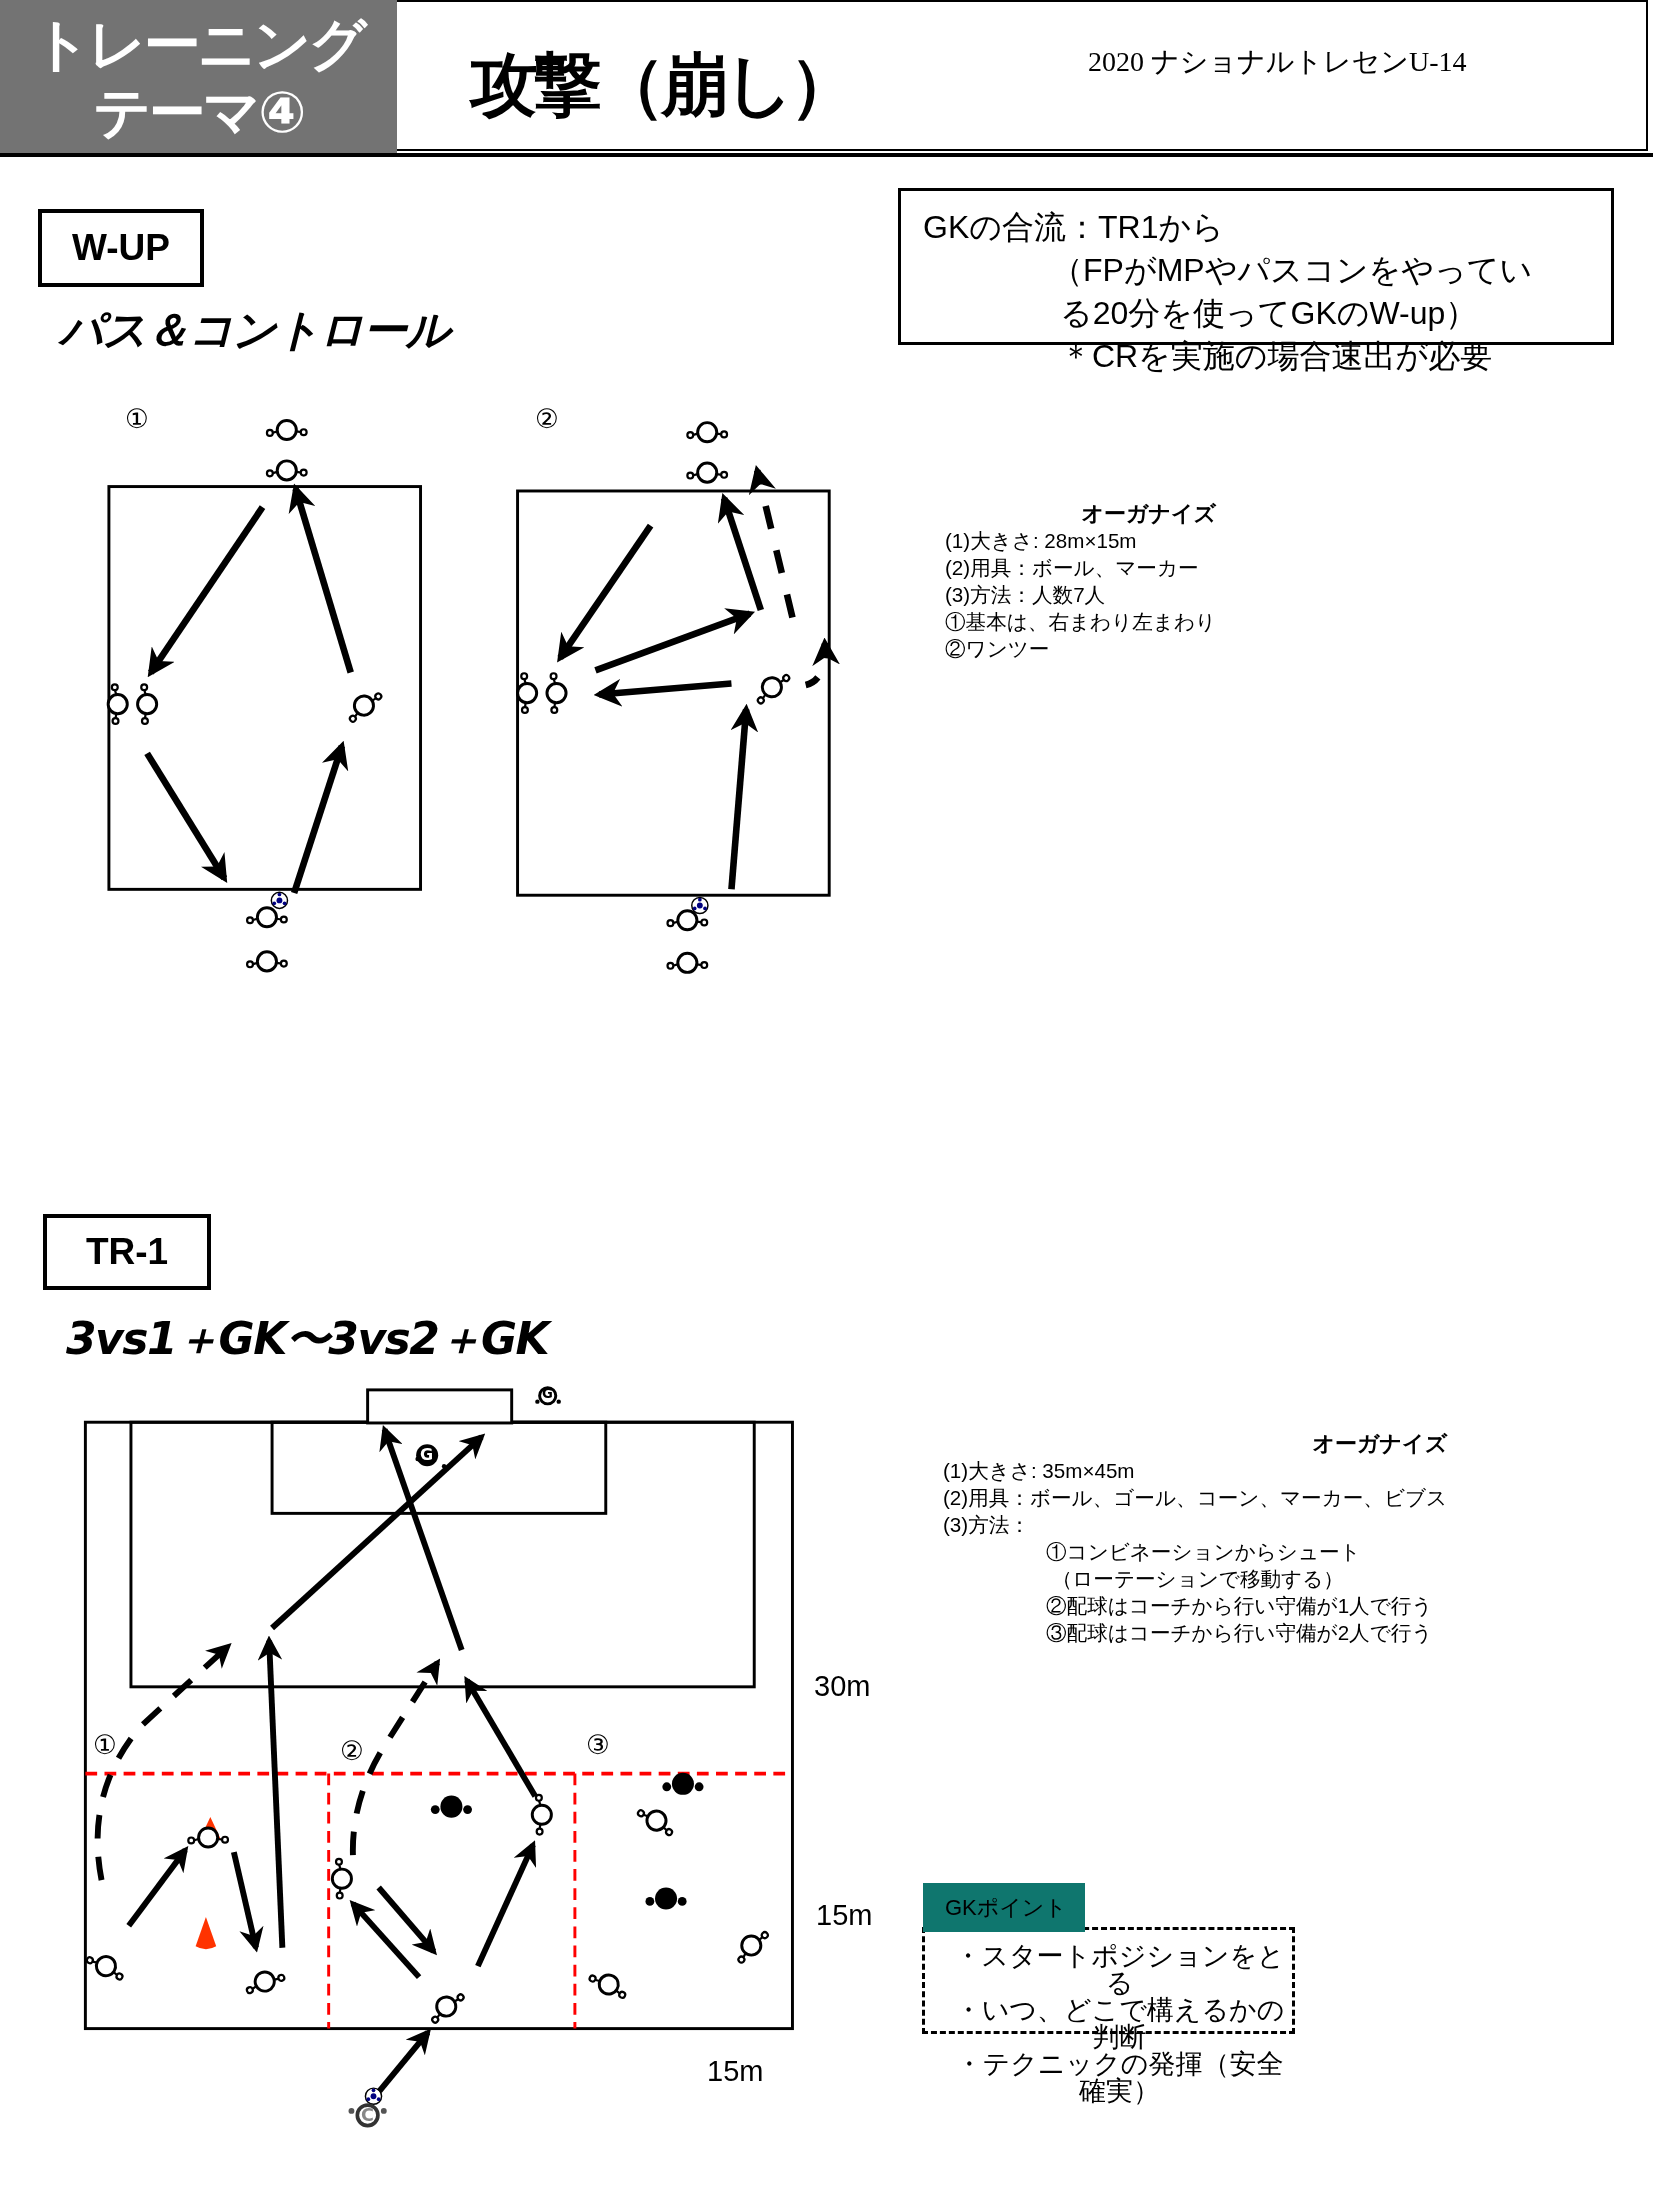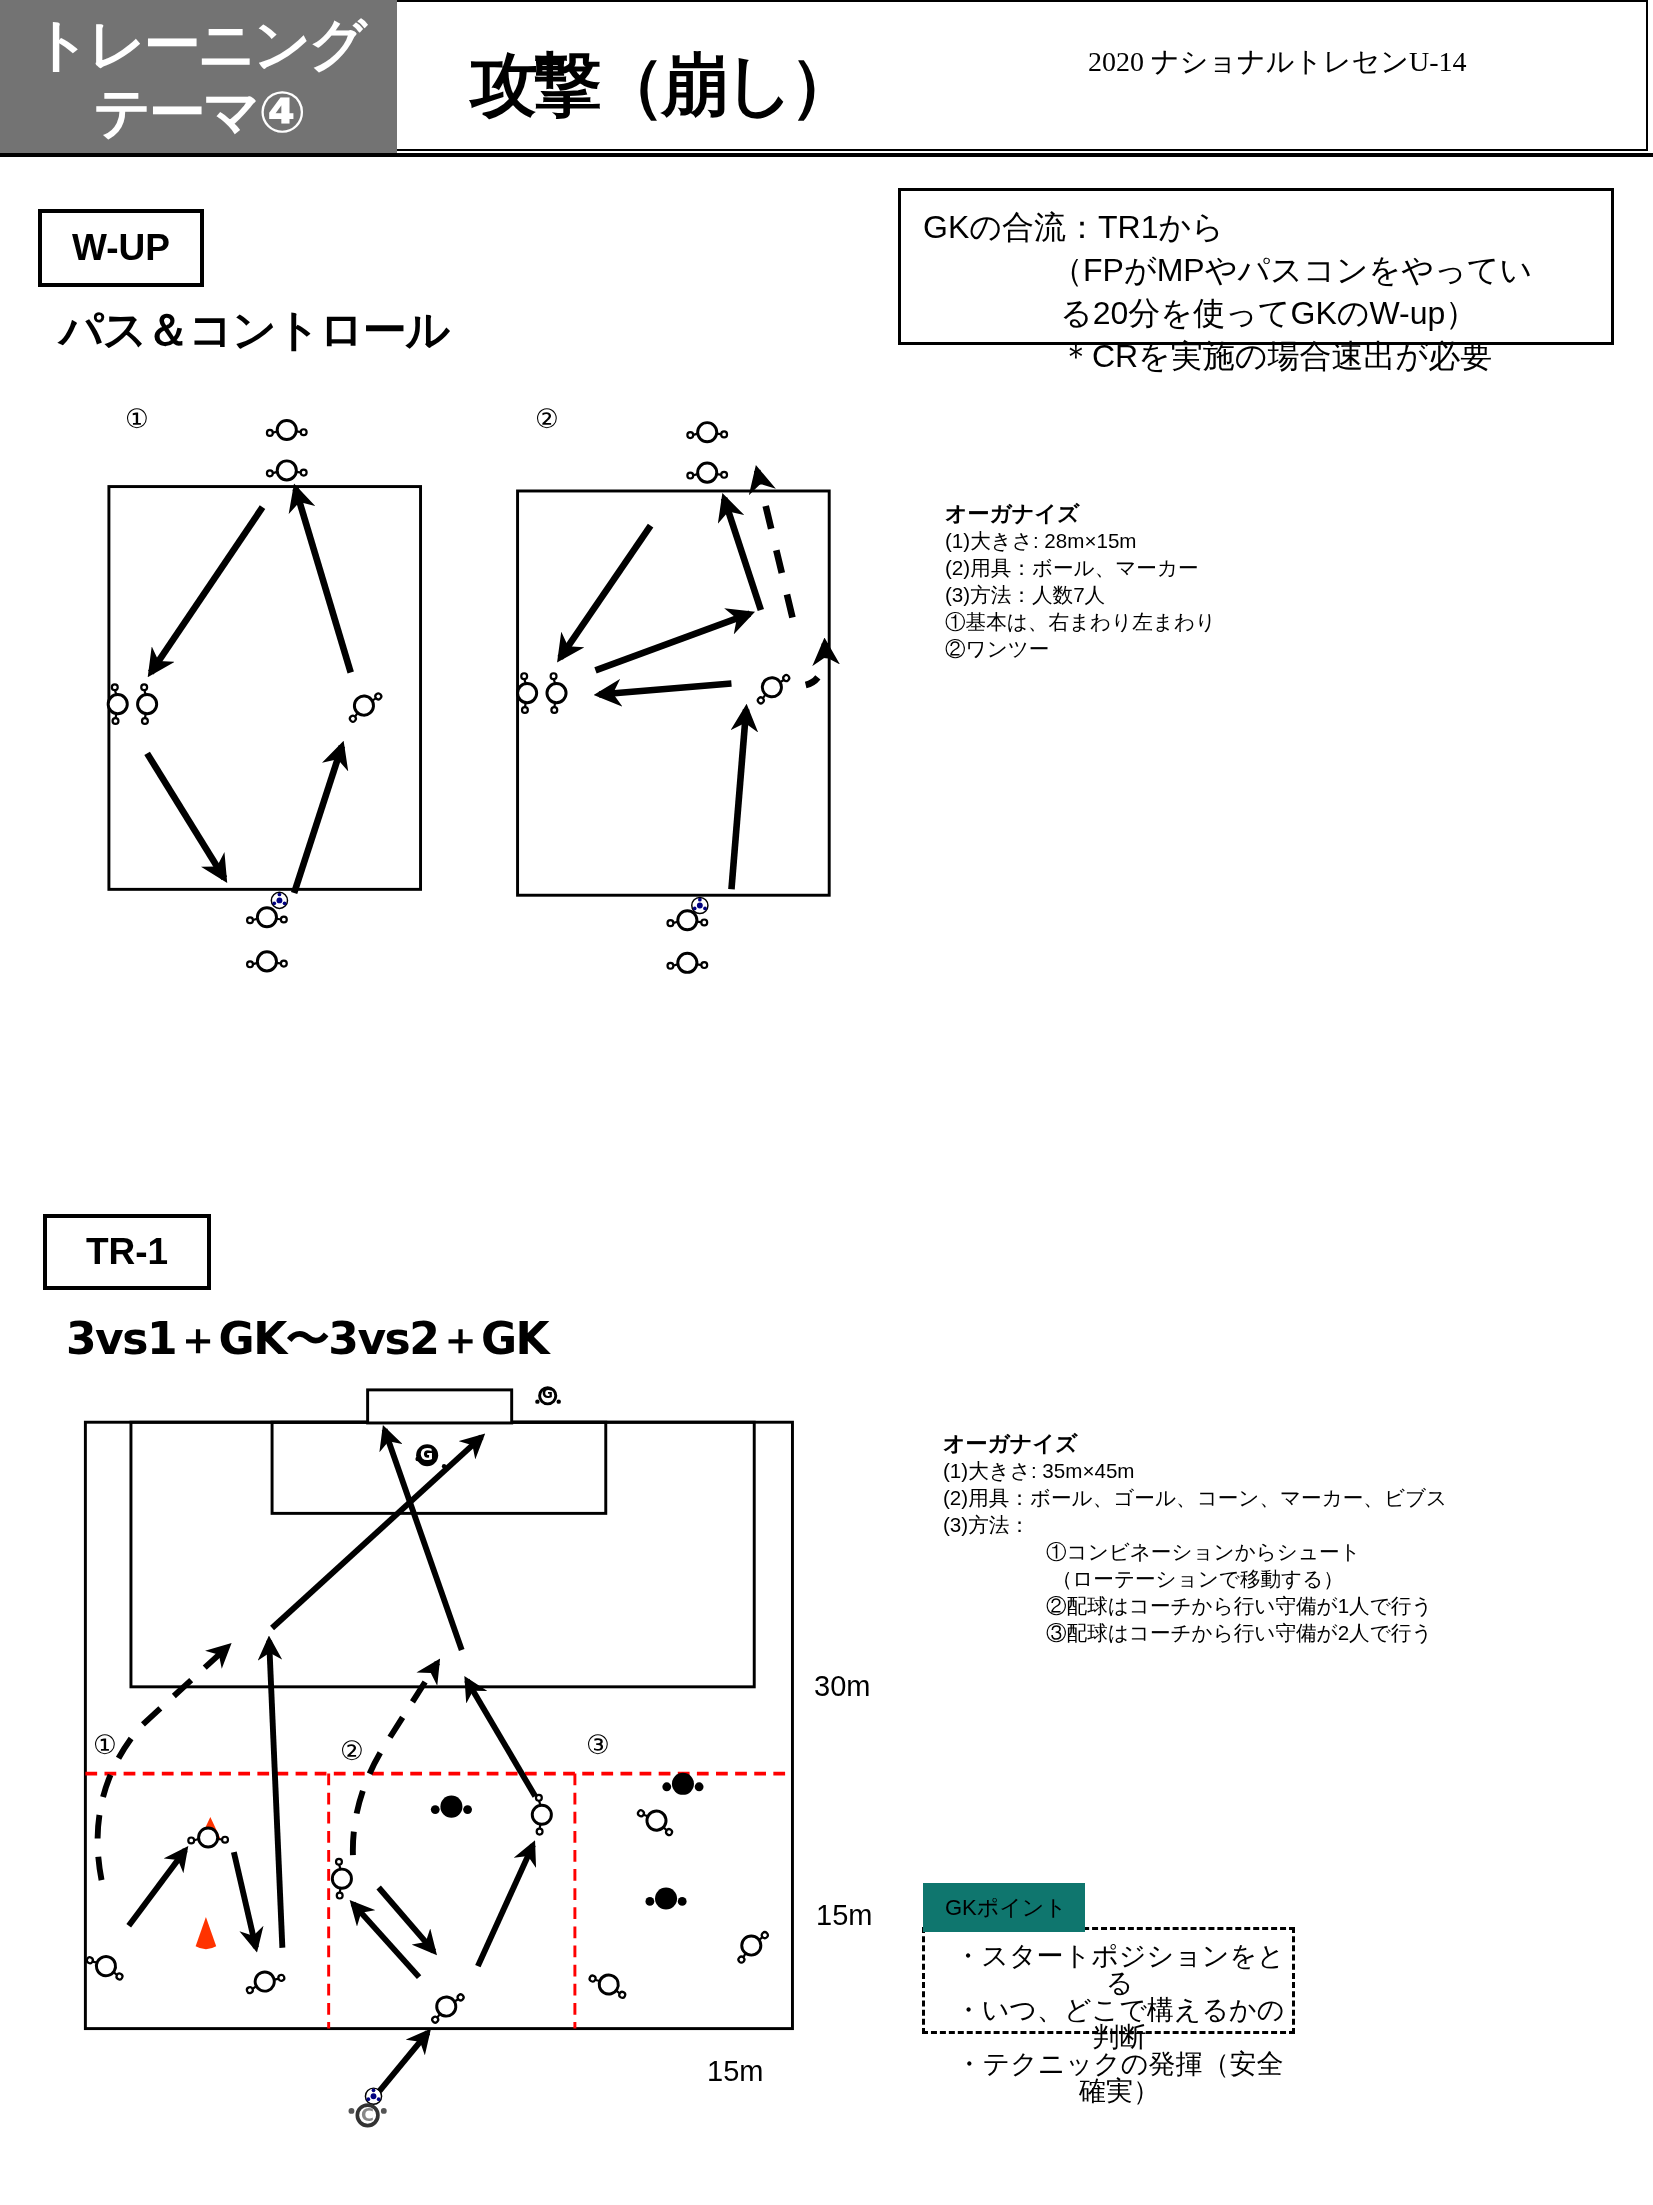--- a/index.html
+++ b/index.html
@@ -4,25 +4,25 @@
 <style>
   html,body{margin:0;padding:0;background:#fff;}
   body{width:1654px;height:2205px;position:relative;overflow:hidden;font-family:"DejaVu Sans","Liberation Sans",sans-serif;color:#000;}
   .abs{position:absolute;}
   #hdr-left{left:0;top:0;width:397px;height:156px;background:#737373;color:#fff;display:flex;flex-direction:column;align-items:center;justify-content:center;font-weight:bold;font-size:57px;line-height:68px;letter-spacing:-2.9px;}
   #hdr-right{left:397px;top:0;width:1251px;height:151px;border:2.9px solid #000;border-left:none;box-sizing:border-box;}
   #hdr-rule{left:0;top:153px;width:1654px;height:4.4px;background:#000;}
   #main-title{left:470px;top:40px;font-size:68px;font-weight:bold;letter-spacing:-4.4px;}
   #program-name{left:1088px;top:43px;font-size:28px;font-family:Liberation Serif, serif;}
   .sec-box{border:4.4px solid #000;box-sizing:border-box;display:flex;align-items:center;justify-content:center;font-weight:bold;font-family:"Liberation Sans",sans-serif;font-size:37px;}
-  .drill-title{font-weight:bold;font-size:44px;letter-spacing:-1.5px;}
+  .drill-title{font-weight:bold;font-size:44px;letter-spacing:-1.5px;font-style:italic;}
   #gk-join{left:898px;top:188px;width:716px;height:157px;border:3.7px solid #000;box-sizing:border-box;font-family:"Liberation Sans",sans-serif;font-size:32px;line-height:43px;padding:14.7px 0 0 22px;}
   #gk-join div{white-space:pre;}
   .org{font-family:"Liberation Sans",sans-serif;font-size:20.6px;line-height:27px;}
-  .org .org-h{font-weight:bold;font-size:22px;}
+  .org .org-h{font-weight:bold;font-size:22px;text-align:right;}
   .org div{white-space:pre;}
   .dist{font-family:"Liberation Sans",sans-serif;font-size:29px;}
   #gk-tab{left:923px;top:1883px;width:162px;height:49px;background:#0f766e;font-family:"Liberation Sans",sans-serif;font-size:22px;display:flex;align-items:center;padding-left:22px;box-sizing:border-box;}
   #gk-box{left:922px;top:1927px;width:373px;height:107px;border:3.7px dashed #000;box-sizing:border-box;font-family:"Liberation Sans",sans-serif;font-size:27px;line-height:27px;padding:13.2px 0 0 22px;text-align:center;}
   svg{position:absolute;overflow:visible;}
 </style>
 </head>
 <body>
 
 <div id="hdr-left" class="abs">

